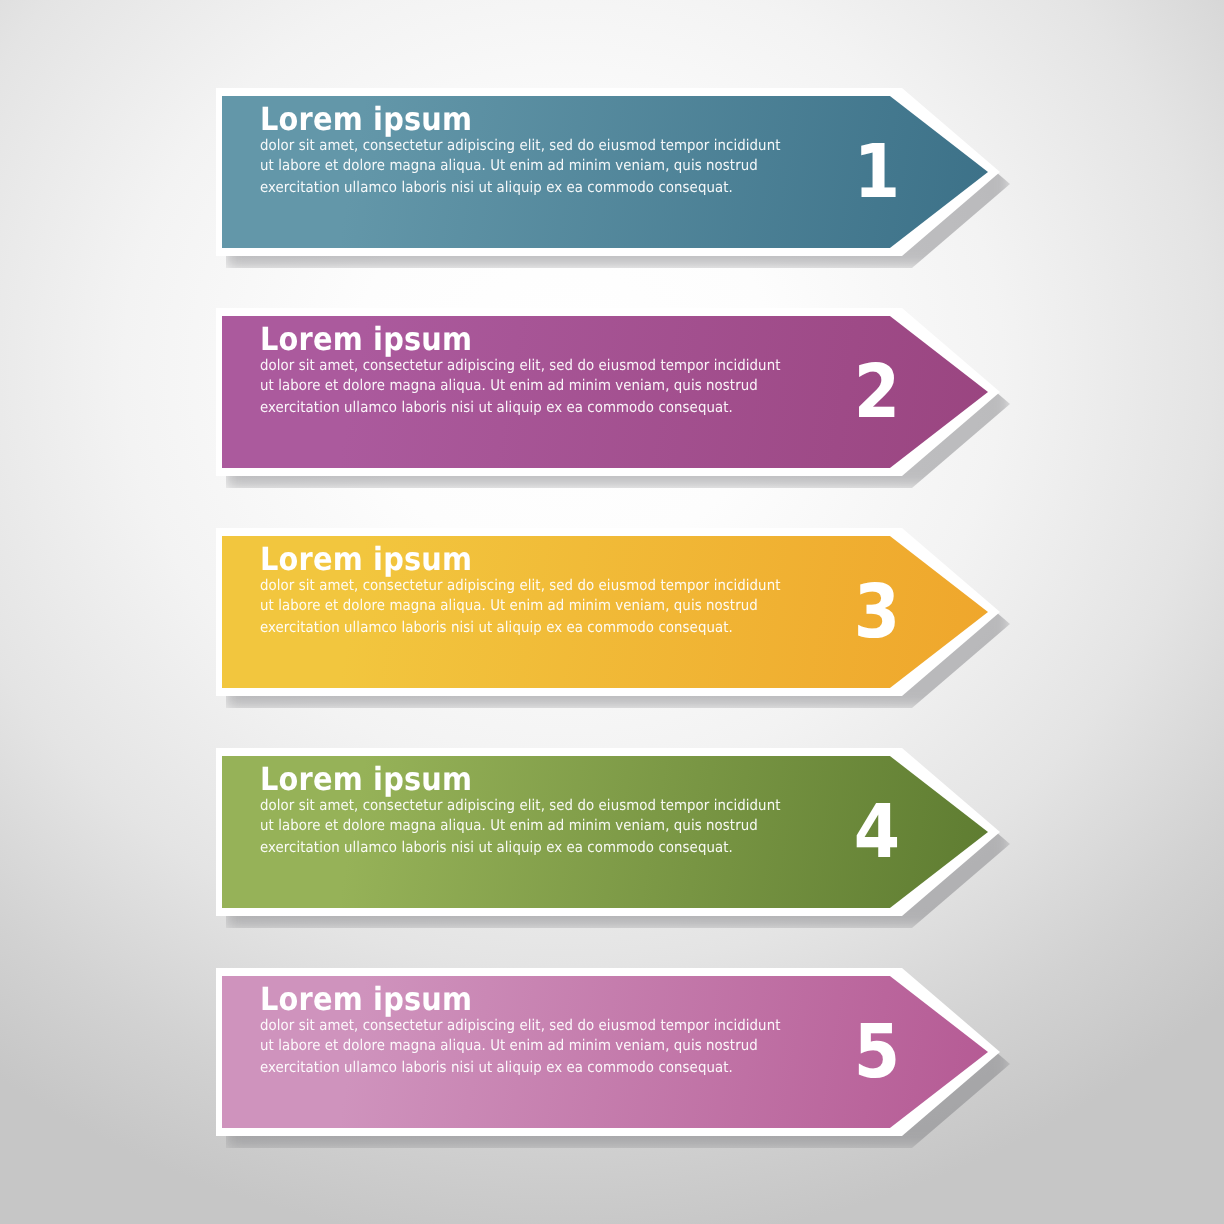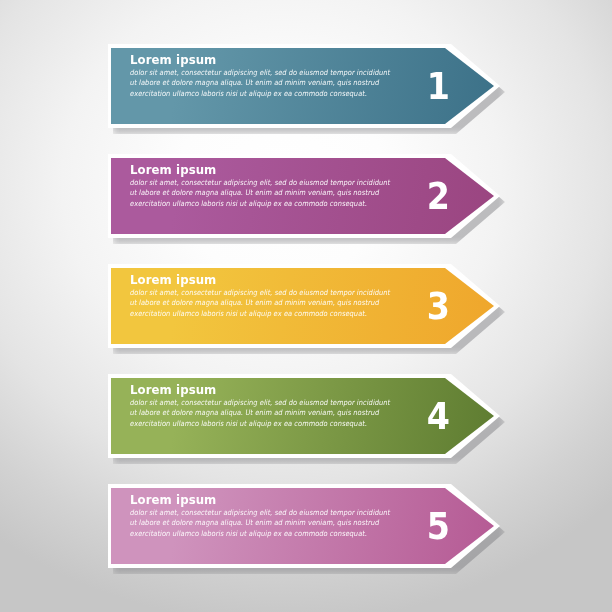--- a/index.html
+++ b/index.html
@@ -76,34 +76,33 @@
   
   .content {
     position: absolute;
     left: 22px;
     top: 9px;
     width: 268px;
   }
   .heading {
     font-family: "DejaVu Sans Condensed", "Liberation Sans Narrow", "Liberation Sans", sans-serif;
     font-weight: bold;
-    font-size: 13px;
+    font-size: 16px;
     line-height: 14px;
     color: #ffffff;
     letter-spacing: 0.1px;
     margin-bottom: 1px;
     white-space: nowrap;
   }
   .body-text {
     font-family: "DejaVu Sans Condensed", "Liberation Sans Narrow", "Liberation Sans", sans-serif;
     font-size: 7.4px;
     line-height: 10.4px;
     color: rgba(255,255,255,0.94);
     letter-spacing: 0.05px;
-    font-style: italic;
   }
 
   
   .number {
     position: absolute;
     right: 50px;
     top: 50%;
     transform: translateY(-50%);
     font-family: "DejaVu Sans Condensed", "Liberation Sans Narrow", "Liberation Sans", sans-serif;
     font-weight: bold;

